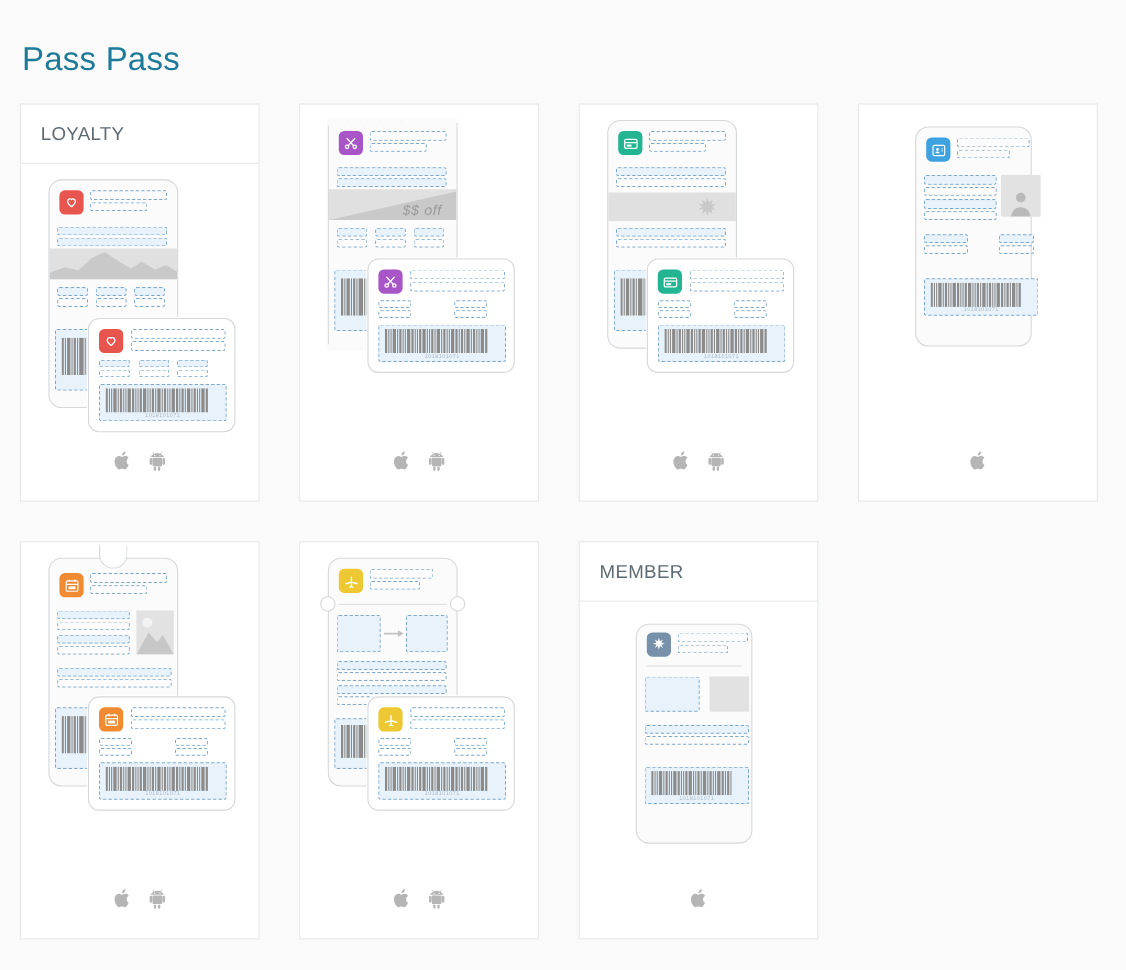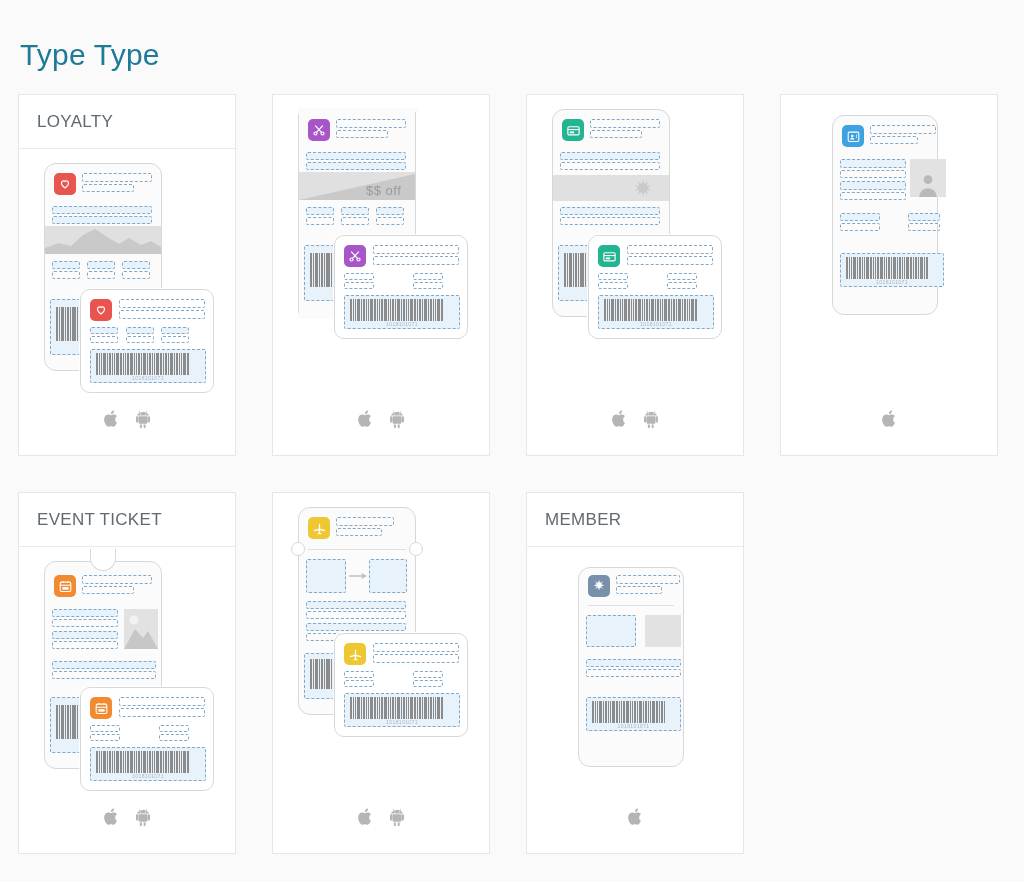--- a/index.html
+++ b/index.html
@@ -188,28 +188,29 @@
     align-items: center;
   }
   .plat-icon { color: #b5b5b5; display: block; }
 
   .dollars {
     position: absolute;
     font-size: 13px;
     color: #9a9a9a;
     font-weight: 400;
     letter-spacing: 0.5px;
+    font-style: italic;
   }
 </style>
 </head>
 <body>
 
 <div class="page">
 
-  <h1 class="page-title">Type Type</h1>
+  <h1 class="page-title">Pass Pass</h1>
 
   <div class="grid">
 
     <div class="pass-card row1">
       <div class="card-header">
         <span class="card-title">LOYALTY</span>
       </div>
       <div class="card-body">
         <div class="art">
 
@@ -609,23 +610,20 @@
 
         <div class="platforms">
           <svg class="plat-icon" width="17" height="20" viewBox="0 0 24 28" fill="currentColor">
               <path d="M17.2 14.6c0-3 2.4-4.4 2.5-4.5-1.4-2-3.5-2.3-4.2-2.3-1.8-.2-3.5 1-4.4 1-.9 0-2.3-1-3.8-1C5.4 7.8 3.6 9 2.6 10.9c-2 3.4-.5 8.5 1.4 11.3.9 1.4 2 2.9 3.5 2.8 1.4-.1 1.9-.9 3.6-.9s2.2.9 3.7.9c1.5 0 2.5-1.4 3.4-2.8 1.1-1.6 1.5-3.1 1.5-3.2-.1 0-2.9-1.1-2.5-4.4zM14.5 5.4c.8-1 1.3-2.3 1.2-3.7-1.1.1-2.5.8-3.3 1.7-.7.9-1.4 2.2-1.2 3.5 1.2.1 2.5-.6 3.3-1.5z"></path>
             </svg>
         </div>
       </div>
     </div>
 
     <div class="pass-card row2">
-      <div class="card-header">
-        <span class="card-title">EVENT TICKET</span>
-      </div>
       <div class="card-body">
         <div class="art">
           <div class="pass big"></div>
           <div class="notch" style="left:56px;top:-12px;width:26px;height:22px;border-radius:0 0 14px 14px;border-top:none;background:#fff;"></div>
 
           <div class="tile" style="left:20px;top:14px;width:22px;height:22px;background:#f08b32;">
             <svg width="15" height="15" viewBox="0 0 24 24" fill="none" stroke="#fff" stroke-width="1.7">
                 <rect x="3.5" y="5" width="17" height="15" rx="2"></rect>
                 <line x1="3.5" y1="10" x2="20.5" y2="10"></line>
                 <line x1="8" y1="3" x2="8" y2="6.5"></line>

